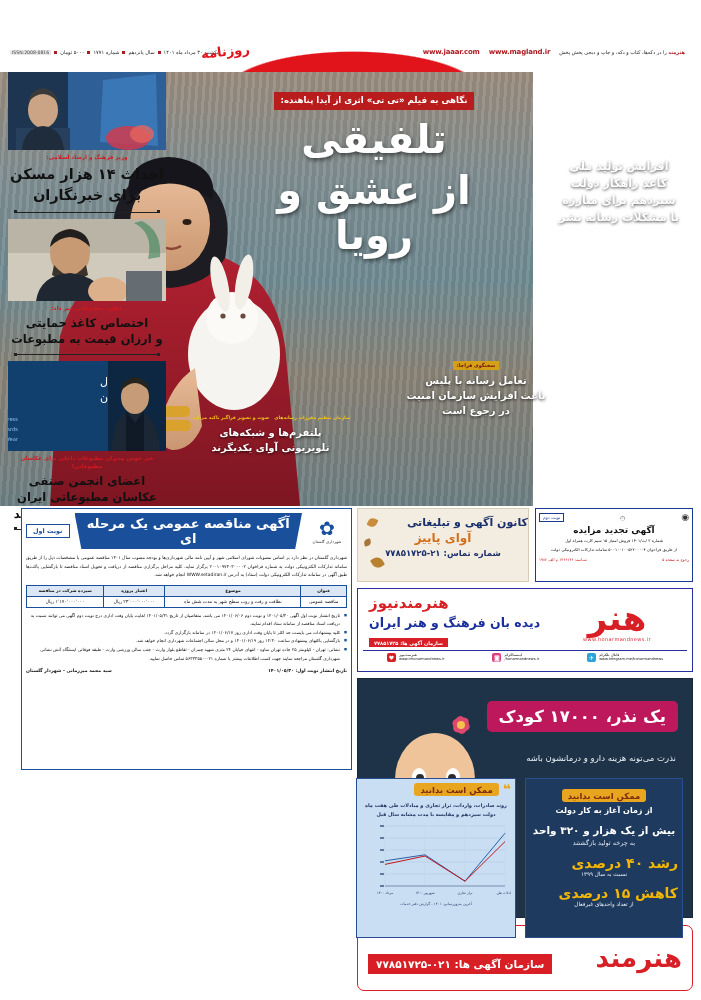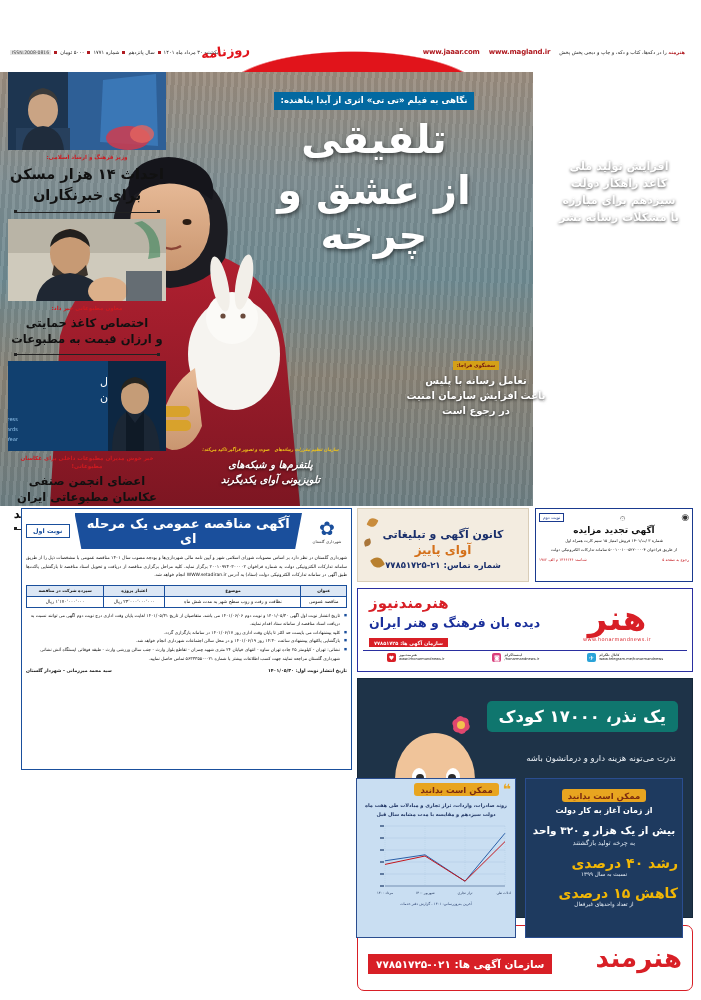--- a/index.html
+++ b/index.html
@@ -88,21 +88,21 @@
     background:
       repeating-linear-gradient(94deg, rgba(255,255,255,.07) 0 3px, rgba(0,0,0,.05) 3px 7px),
       linear-gradient(180deg,#9c8d7e 0%,#7f8e92 25%,#6f8b92 48%,#8a8376 70%,#6d7f84 100%);
   }
   .woman {
     position:absolute; bottom:0; left:20px; width:300px; height:400px;
   }
 
   .mainhead-wrap { position:absolute; top:88px; right:192px; width:270px; text-align:center; }
   .mainhead-kicker {
-    background:#0369a1; color:#fff; font-size:8.6px; font-weight:bold;
+    background:#b91c1c; color:#fff; font-size:8.6px; font-weight:bold;
     padding:3.5px 6px; display:inline-block; line-height:1.3;
   }
   .mainhead {
     color:#ffffff; font-weight:bold; font-size:40px; line-height:1.12;
     margin-top:7px; text-shadow: 1px 2px 4px rgba(0,0,0,.55);
   }
 
   .right-block {
     position:absolute; text-align:center; color:#fff; font-weight:bold;
     text-shadow: 0 1px 3px rgba(0,0,0,.75);
@@ -113,21 +113,21 @@
   .teaser .t-kick {
     display:inline-block; background:#e8a31a; color:#7a1010;
     font-size:5px; font-weight:bold; padding:1.5px 4px; line-height:1.3;
   }
   .teaser .t-head {
     color:#fff; font-weight:bold; font-size:10px; line-height:1.5;
     text-shadow:0 1px 3px rgba(0,0,0,.8); margin-top:2px;
   }
   #teaser-police { top:352px; right:140px; width:170px; }
   #teaser-police .t-kick { background:#d4a017; color:#6d1114; }
-  #teaser-platform { top:436px; right:348px; width:165px;font-style:italic; }
+  #teaser-platform { top:404px; right:348px; width:165px; }
   #teaser-platform .t-kick { background:transparent; color:#f0c419; font-size:4.6px; padding:0; }
 
   
   .tender {
     position:absolute; top:508px; right:349px; width:331px; height:262px;
     border:1.4px solid #1a4f9c; background:#fff; padding:4px;
   }
   .tender-top { display:flex; align-items:center; gap:5px; }
   .t-badge {
     border:1px solid #1a4f9c; font-size:6.4px; font-weight:bold; color:#1a4f9c;
@@ -153,21 +153,21 @@
     content:"■"; position:absolute; right:0; top:0; font-size:3.2px; color:#1a4f9c;
   }
   .t-foot { display:flex; justify-content:space-between; font-size:4.6px; margin-top:5px; color:#111; font-weight:bold; }
 
   
   .ad { position:absolute; }
   #ad-avaye {
     top:508px; right:172px; width:172px; height:74px;
     background:#f3ece0; border:1px solid #d9cdb8; overflow:hidden;
   }
-  #ad-avaye .a-l1 { color:#1a2f6b; font-weight:bold; font-size:11px; text-align:center; margin-top:19px; }
+  #ad-avaye .a-l1 { color:#1a2f6b; font-weight:bold; font-size:11px; margin-top:7px; }
   #ad-avaye .a-l2 { color:#d4701a; font-weight:bold; font-size:12px; text-align:center; margin-top:2px; letter-spacing:1px;}
   #ad-avaye .a-l3 { color:#1a2f6b; font-weight:bold; font-size:8.5px; text-align:center; margin-top:3px; }
   .leaf { position:absolute; background:#c98c3c; border-radius:60% 10% 60% 10%; }
 
   #ad-mozayede {
     top:508px; right:8px; width:158px; height:74px;
     border:1.6px solid #1a3a8f; background:#fff; padding:3px;
   }
   .mz-row { display:flex; align-items:center; justify-content:space-between; }
   .mz-badge { border:0.7px solid #1a3a8f; font-size:4.4px; padding:1px 3px; color:#1a3a8f; }
@@ -197,21 +197,21 @@
   .hn-s .ic { width:9px; height:9px; border-radius:2px; display:flex; align-items:center; justify-content:center; color:#fff; font-size:6px; }
   .hn-s .tx { font-size:3.6px; color:#222; line-height:1.25; text-align:left; }
   .hn-s .tx b { display:block; font-size:3.4px; color:#555; }
 
   #ad-mahak {
     top:678px; right:8px; width:336px; height:240px;
     background:#1e3348; overflow:hidden; border:1px solid #16283a;
   }
   .mh-pill {
     position:absolute; top:22px; right:14px;
-    background:#0f766e; color:#fff; font-size:16.5px; font-weight:bold;
+    background:#be185d; color:#fff; font-size:16.5px; font-weight:bold;
     padding:6px 12px; border-radius:5px; letter-spacing:0.5px;
   }
   .mh-sub { position:absolute; top:74px; right:16px; color:#e8eef4; font-size:8.5px; }
   .mh-help { position:absolute; top:108px; right:18px; color:#fff; font-size:11.5px; }
   .mh-code { position:absolute; top:128px; right:18px; color:#fff; font-size:17px; font-weight:bold; letter-spacing:1px; }
   .mh-logo { position:absolute; bottom:10px; right:50px; text-align:center; color:#fff; }
   .mh-logo .name { font-size:14px; font-weight:bold; letter-spacing:1px; }
   .mh-logo .l1 { font-size:3.8px; line-height:1.6; color:#cfd9e2; }
   .mh-logo .site { font-size:5.6px; letter-spacing:0.6px; margin-top:2px; }
   .mh-kid { position:absolute; right:185px; bottom:0; width:150px; height:210px; }
@@ -314,21 +314,21 @@
       <circle cx="223" cy="210" r="2.6" fill="#6a4a3c"></circle>
       <path d="M175 262 Q150 278 140 318 Q136 340 152 344 Q172 344 182 320Z" fill="url(#skinG)"></path>
       <rect x="140" y="300" width="30" height="11" rx="5" fill="#d8a22c"></rect>
       <rect x="141" y="314" width="30" height="11" rx="5" fill="#d8a22c"></rect>
     </svg>
   </div>
 
   <div class="mainhead-wrap">
     <div class="mainhead-kicker">نگاهی به فیلم «تی تی» اثری از آیدا پناهنده:</div>
     <div class="mainhead">تلفیقی</div>
-    <div class="mainhead">از عشق و چرخه</div>
+    <div class="mainhead">از عشق و رویا</div>
   </div>
 
   <div class="right-block" id="rb-paper">
     <div>افزایش تولید ملی</div>
     <div>کاغذ راهکار دولت</div>
     <div>سیزدهم برای مبارزه</div>
     <div>با مشکلات رسانه نشر</div>
   </div>
 
   <div class="teaser" id="teaser-police">

